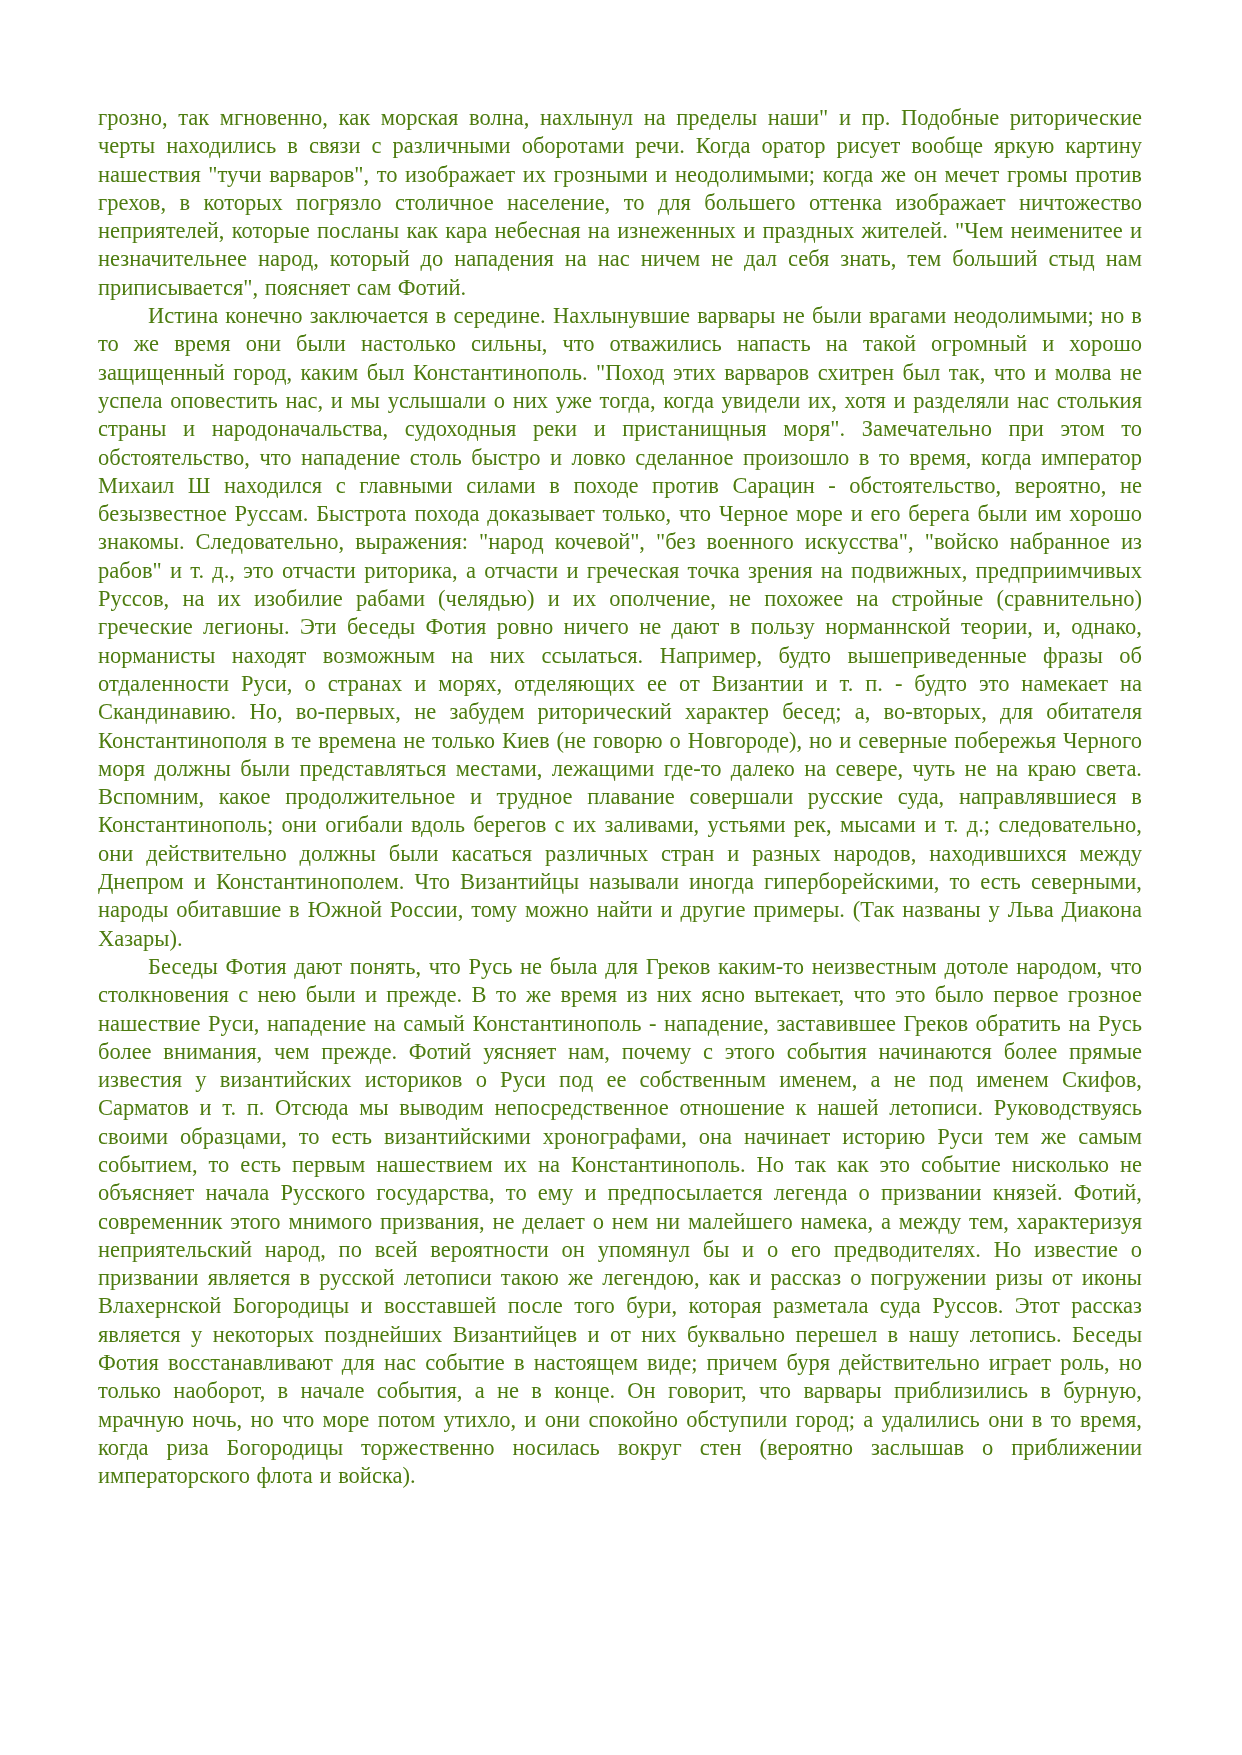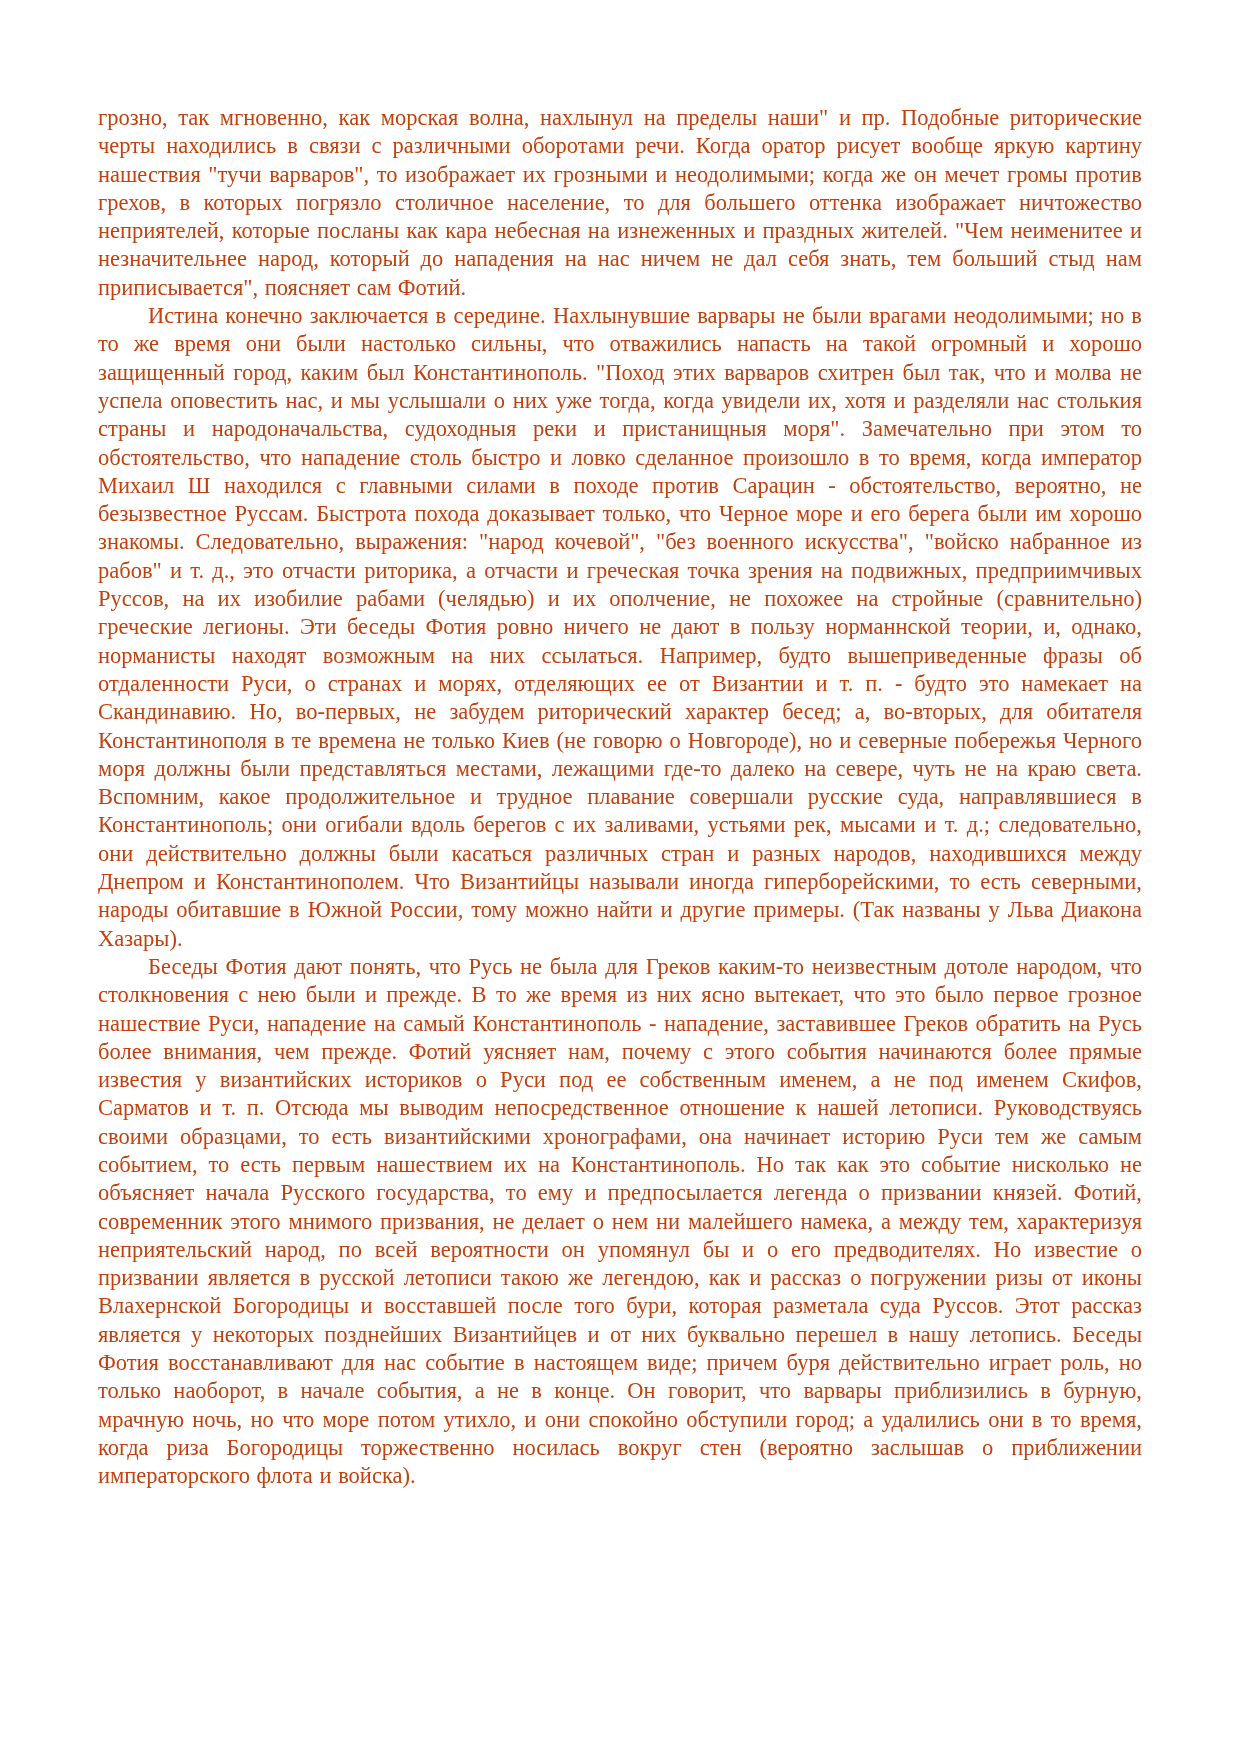--- a/index.html
+++ b/index.html
@@ -14,21 +14,21 @@
     margin: 0 auto;
     background: #ffffff;
     overflow: hidden;
     box-sizing: border-box;
     padding: 104px 100px 0 98px;
   }
   .text-block {
     font-family: "Liberation Serif", "DejaVu Serif", serif;
     font-size: 22.5px;
     line-height: 28.3px;
-    color: #c2410c;
+    color: #4d7c0f;
     text-align: justify;
   }
   .para {
     margin: 0;
     padding: 0;
     text-indent: 50px;
     word-spacing: 1px;
   }
   .para.no-indent {
     text-indent: 0;

